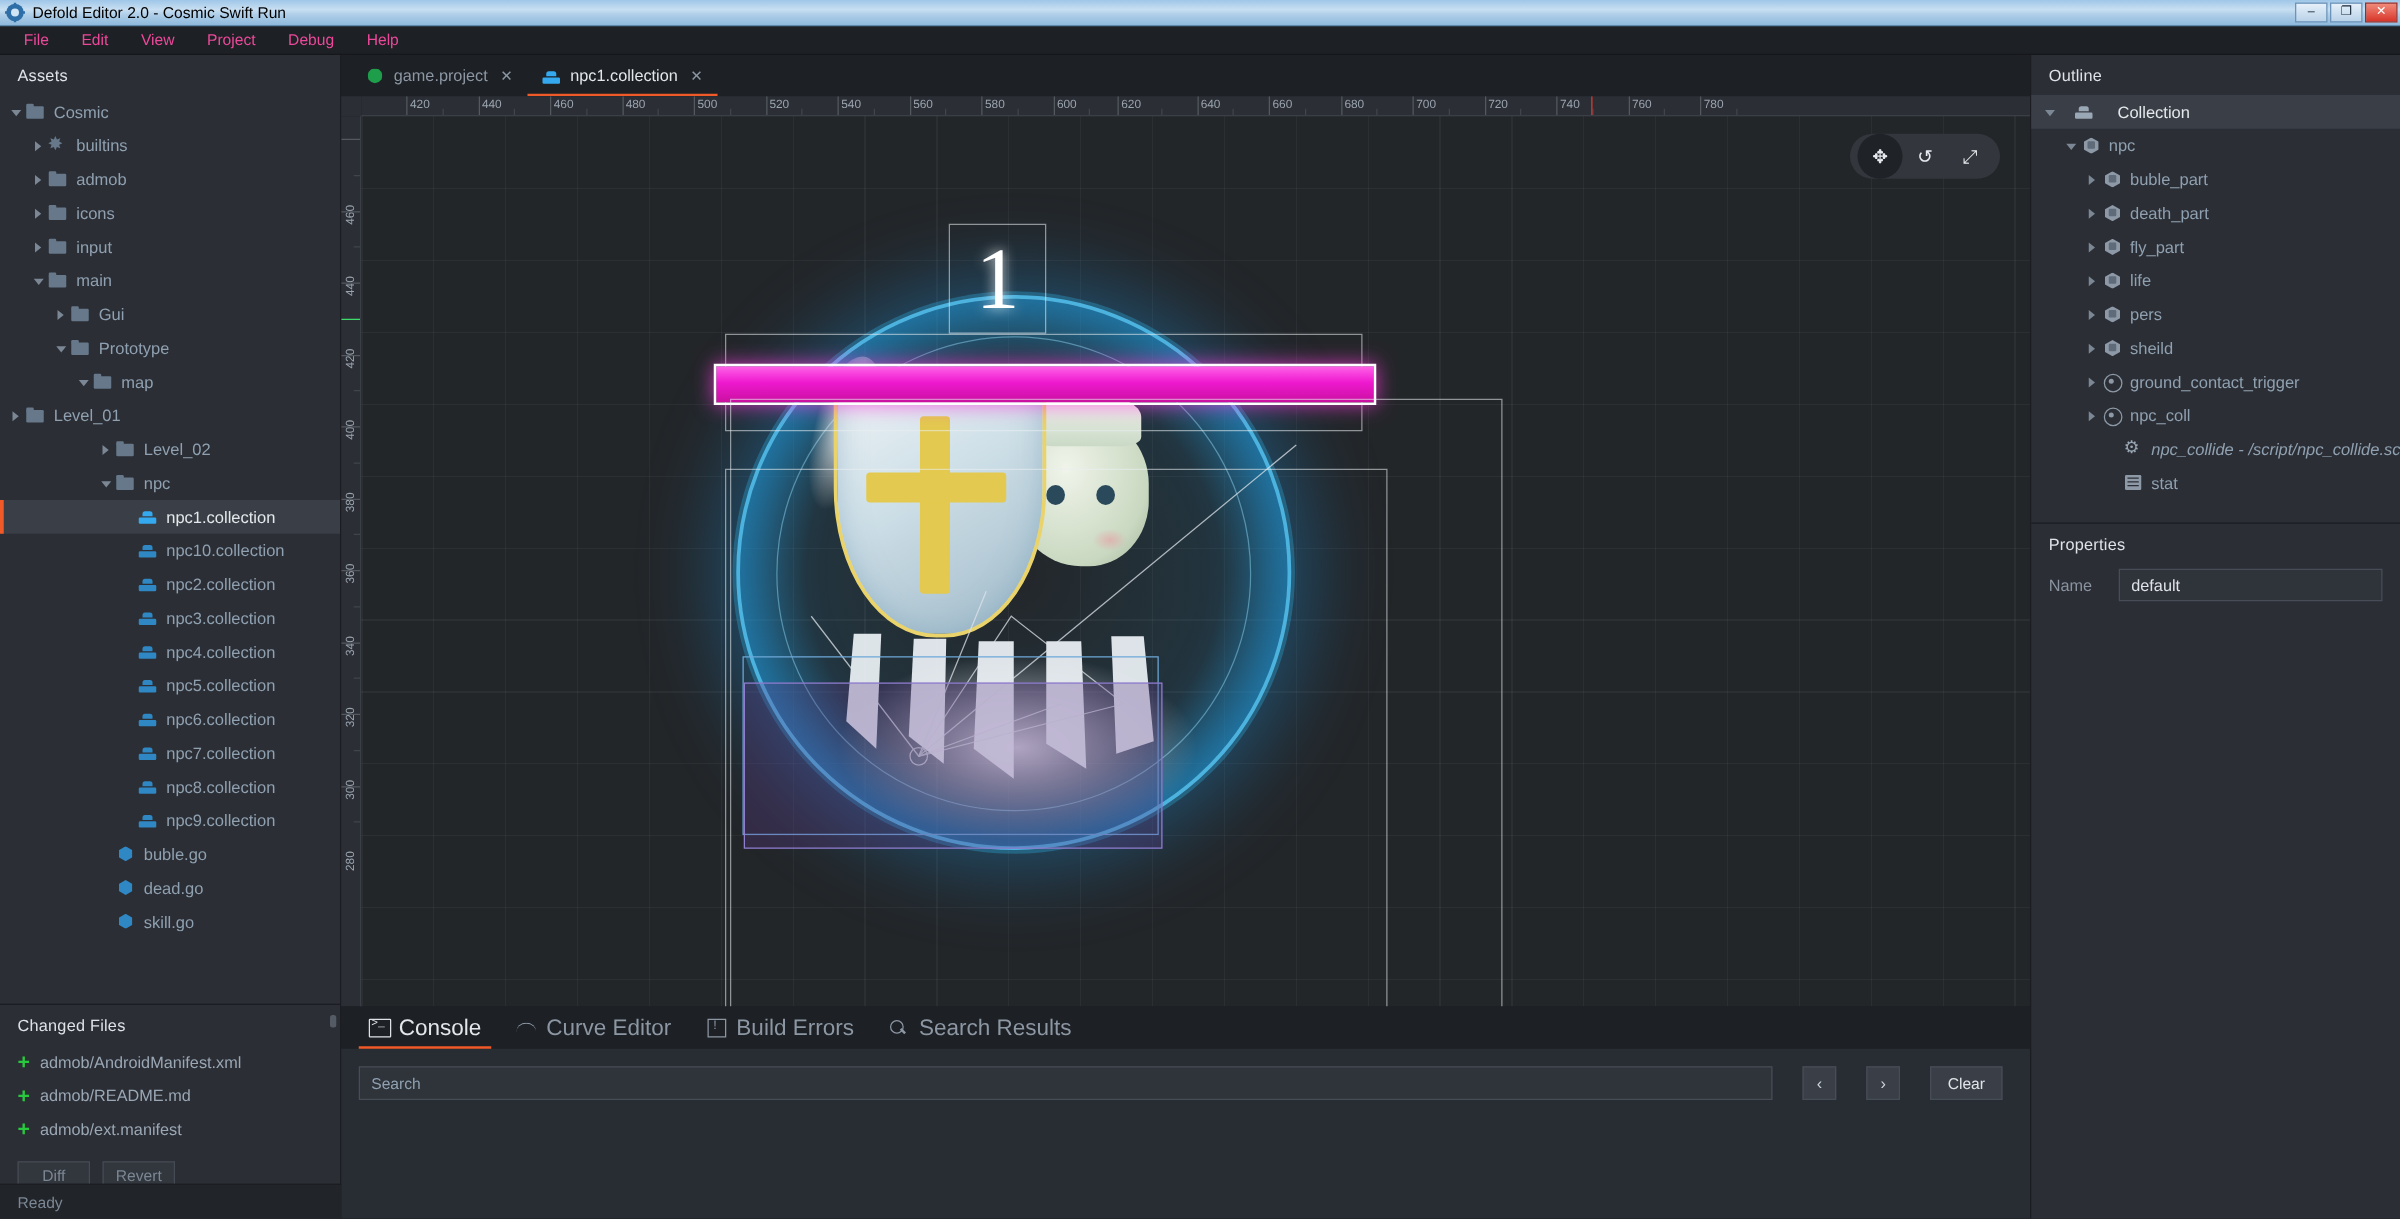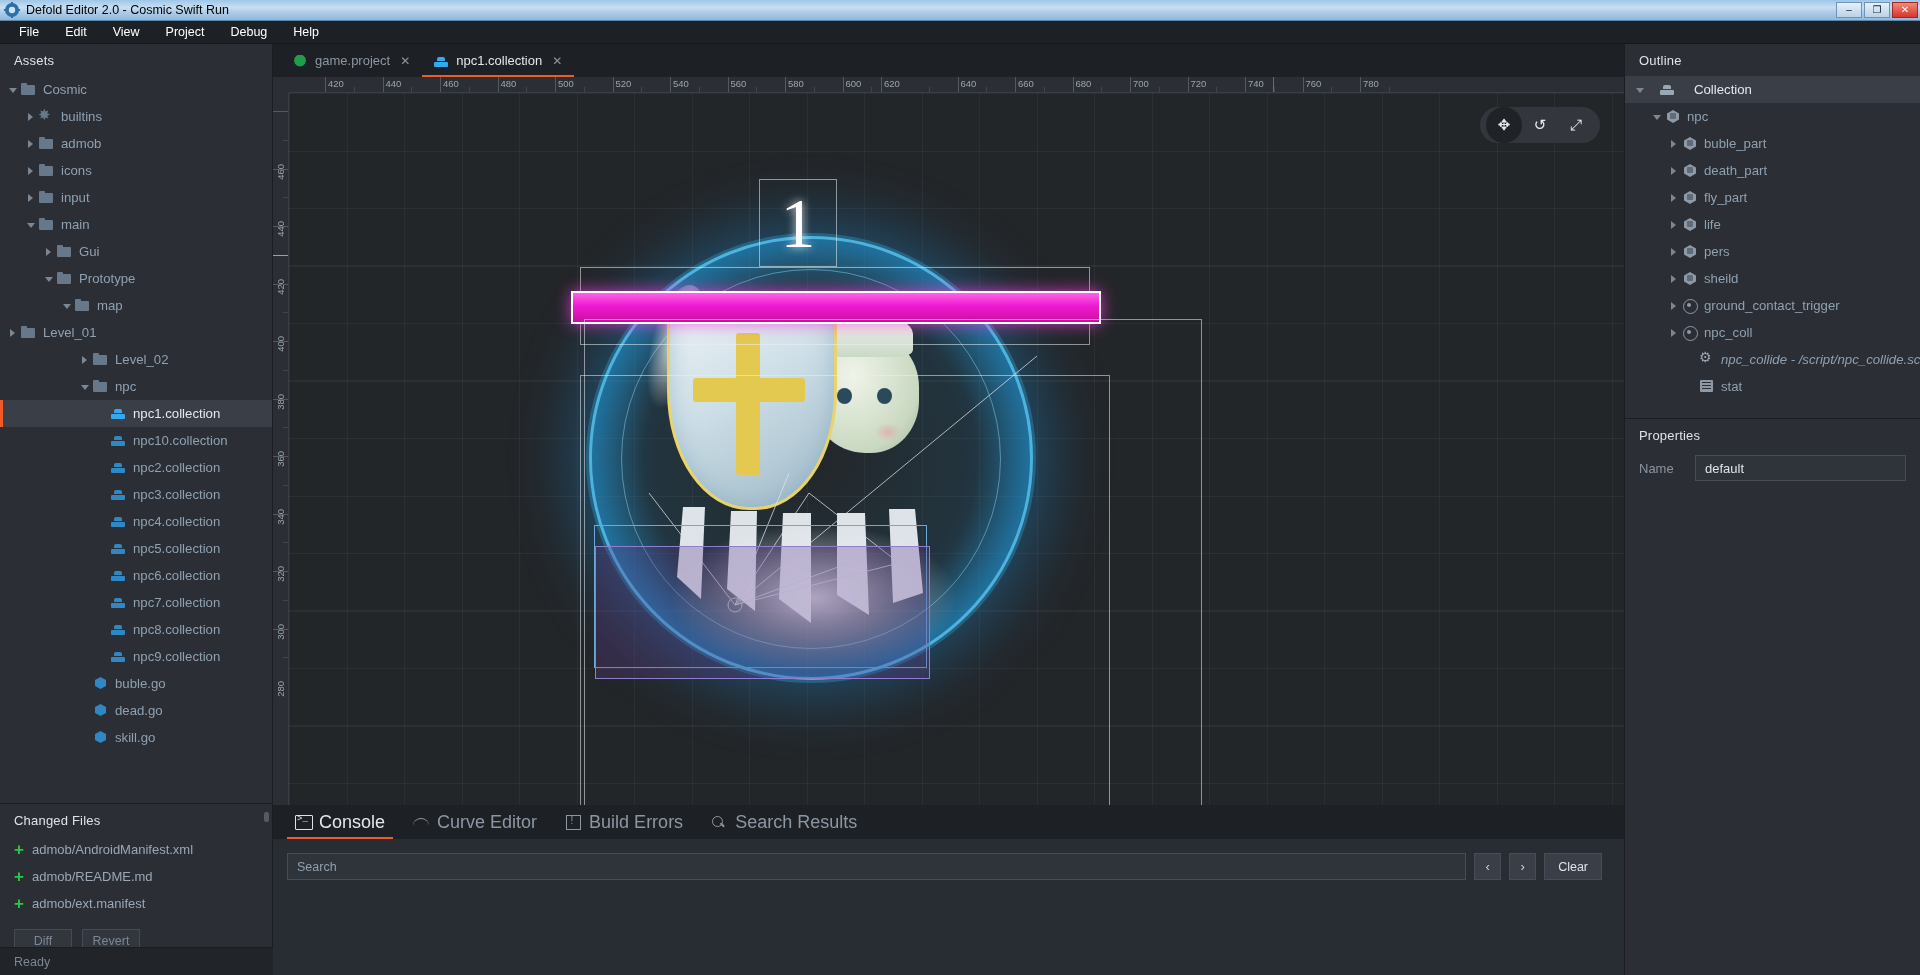--- a/index.html
+++ b/index.html
@@ -28,21 +28,21 @@
     display:flex;align-items:center;justify-content:center;
     font-size:10px;color:#123; line-height:1;
   }
   #win-btns div.close{ background:linear-gradient(to bottom,#f08a7a,#d8362a); border-color:#a3281e; color:#fff;}
 
   
   #menubar{
     height:23px;background:#1d2025;display:flex;align-items:center;
     padding-left:6px; border-bottom:1px solid #15171b;
   }
-  #menubar .mi{ padding:3px 13px; color:#ffffff; font-size:12.5px; cursor:default;}
+  #menubar .mi{ padding:3px 13px; color:#ec4899; font-size:12.5px; cursor:default;}
 
   
   #app{ display:flex; height:calc(975px - 21px - 23px); width:100%; }
 
   
   #left{
     width:273px; min-width:273px; background:#2b2e35;
     display:flex; flex-direction:column; border-right:1px solid #1b1d22;
   }
   .panel-title{
@@ -226,21 +226,21 @@
   .bico{ width:16px;height:14px;position:relative;flex:0 0 16px;}
   .bico.console:before{content:"";position:absolute;left:0;top:0;width:16px;height:13px;border:1.4px solid #dfe3e8;border-radius:1px;}
   .bico.console:after{content:">_";position:absolute;left:2px;top:-1px;font-size:9px;color:#dfe3e8;font-family:"Liberation Mono",monospace;}
   .bico.curve:before{content:"";position:absolute;left:0;top:3px;width:16px;height:8px;
     border-top:1.4px solid #8c97a3;border-radius:60% 60% 0 0 / 100% 100% 0 0;}
   .bico.build:before{content:"";position:absolute;left:1px;top:0;width:13px;height:13px;border:1.3px solid #8c97a3;}
   .bico.build:after{content:"!";position:absolute;left:5.5px;top:0px;font-size:10px;color:#8c97a3;}
   .bico.search:before{content:"";position:absolute;left:1px;top:1px;width:9px;height:9px;border:1.5px solid #8c97a3;border-radius:50%;}
   .bico.search:after{content:"";position:absolute;left:9px;top:9px;width:5px;height:1.5px;background:#8c97a3;transform:rotate(45deg);}
 
-  #bbody{ flex:1; background:#282c33; display:flex; align-items:flex-start; padding:14px 22px 0 14px; gap:8px;}
+  #bbody{ flex:1; background:#282c33; display:flex; align-items:flex-start; padding:14px 22px 0 14px; gap:24px;}
   #console-search{
     flex:1; height:27px; background:#2f333a; border:1px solid #474d57;
     color:#9aa7b4; font-size:12.5px; padding:0 9px; font-family:"Liberation Sans",sans-serif;
   }
   #console-search::placeholder{ color:#8fa0b0; }
   .navbtn{
     width:27px;height:27px;background:#3a3f47;border:1px solid #474d57;color:#cdd3da;
     display:flex;align-items:center;justify-content:center;font-size:13px;cursor:default;
   }
   #clearbtn{
@@ -491,21 +491,21 @@
             </div>
             <div class="rt-minor" style="left: 467.25px;"></div>
             <div class="rt-tick" style="left: 496px;">
               <span>580</span>
             </div>
             <div class="rt-minor" style="left: 524.75px;"></div>
             <div class="rt-tick" style="left: 553.5px;">
               <span>600</span>
             </div>
             <div class="rt-minor" style="left: 582.25px;"></div>
-            <div class="rt-tick" style="left: 592px;">
+            <div class="rt-tick" style="left: 605px;">
               <span>620</span>
             </div>
             <div class="rt-minor" style="left: 639.75px;"></div>
             <div class="rt-tick" style="left: 668.5px;">
               <span>640</span>
             </div>
             <div class="rt-minor" style="left: 697.25px;"></div>
             <div class="rt-tick" style="left: 726px;">
               <span>660</span>
             </div>

